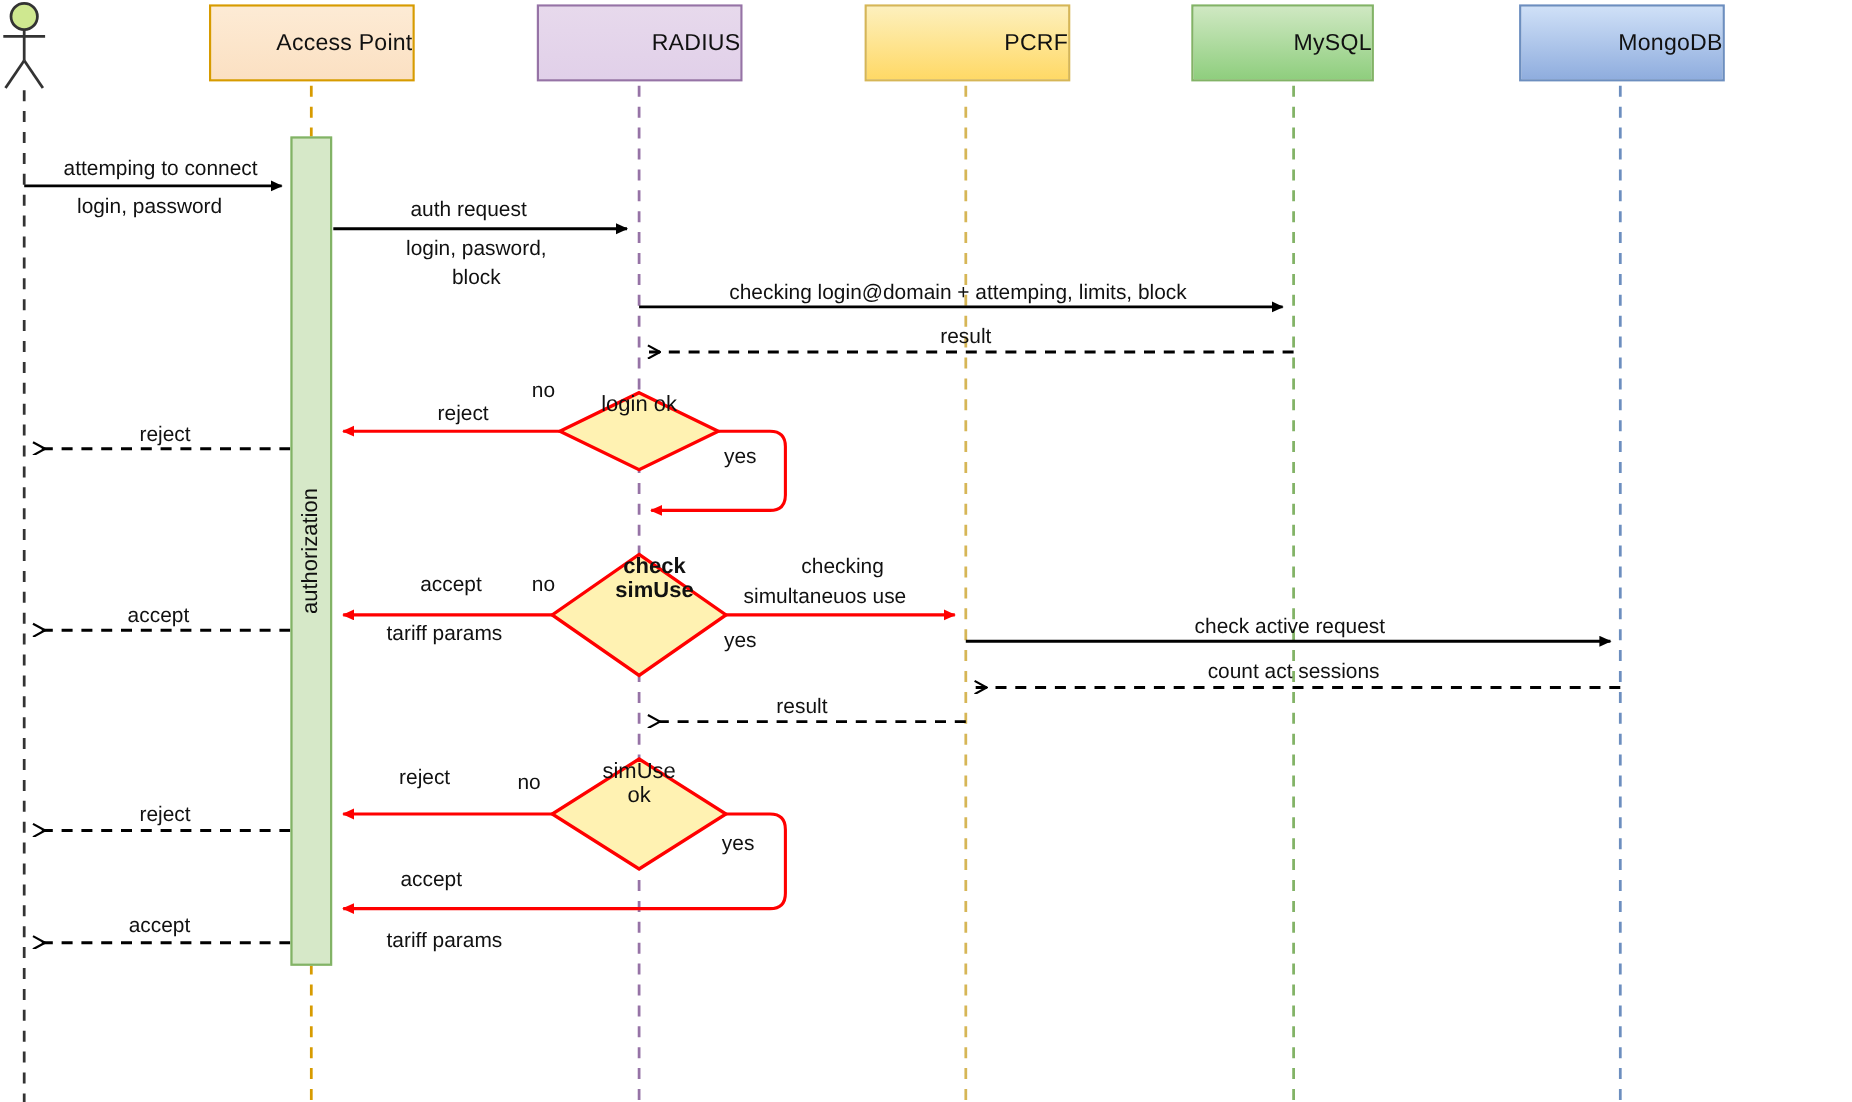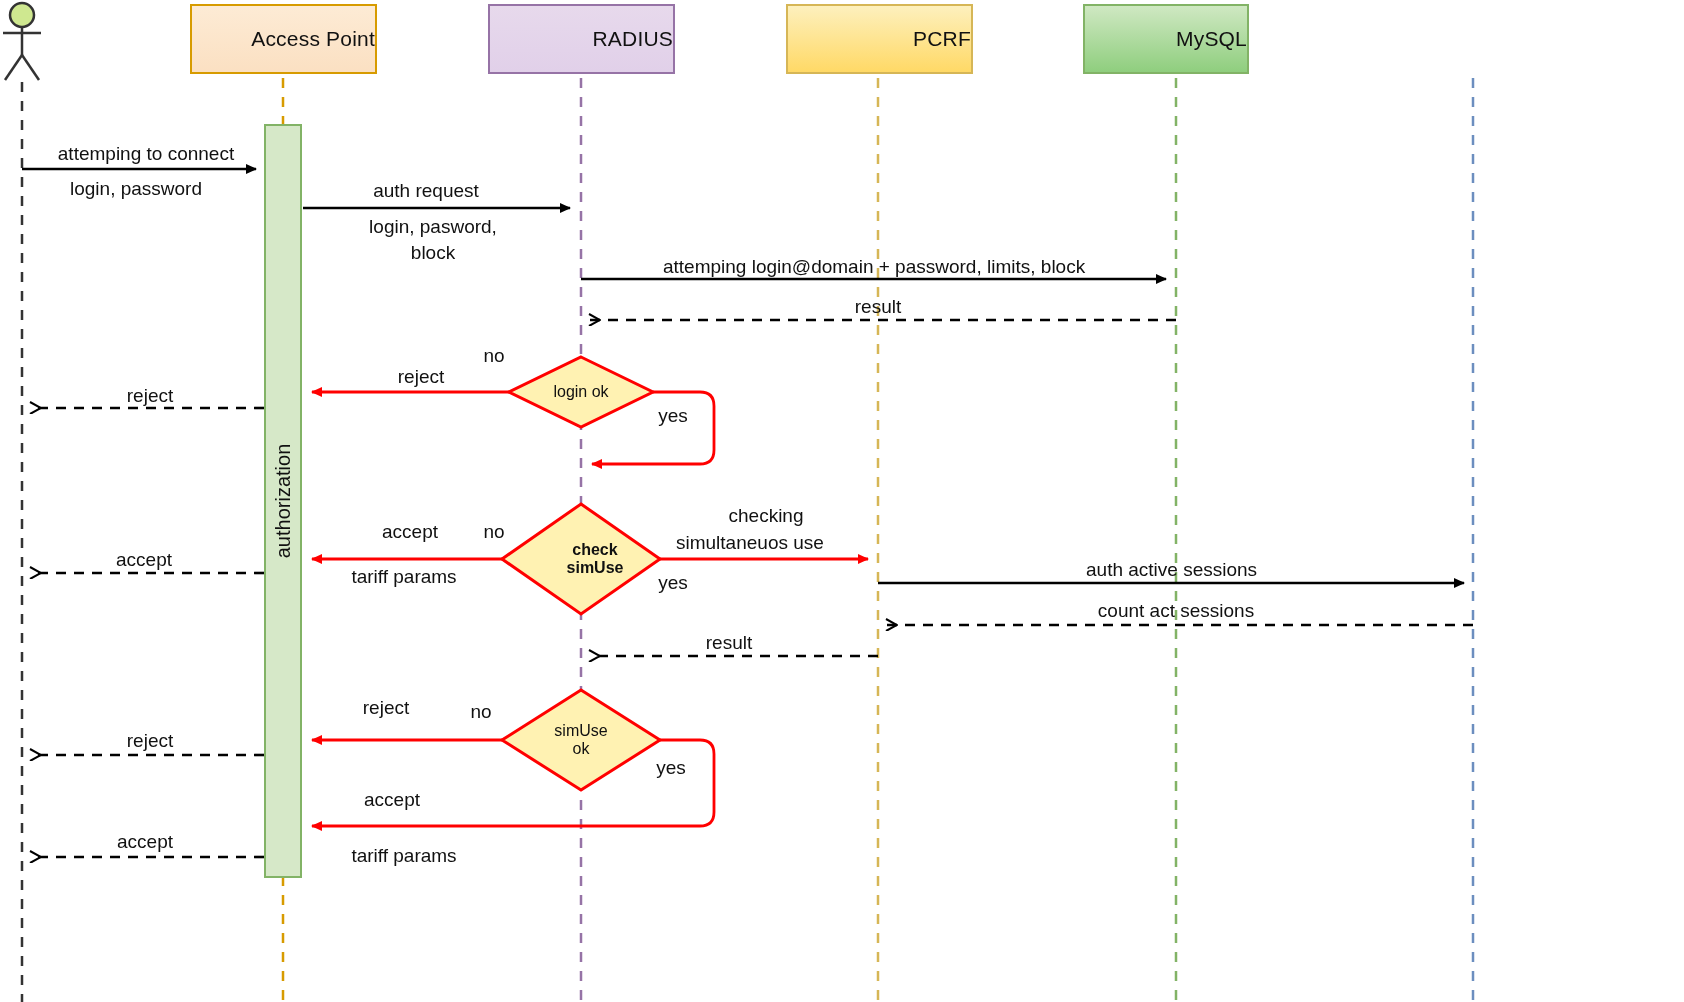--- a/index.html
+++ b/index.html
@@ -37,22 +37,22 @@
     white-space:nowrap;line-height:1.18;
   }
   .lbl.c{transform:translateX(-50%);text-align:center;}
   .lbl.clip{
     white-space:nowrap;overflow:hidden;
     text-overflow:clip;display:block;
   }
 
   .dmd{
     position:absolute;box-sizing:border-box;
-    display:flex;align-items:center;justify-content:center;
-    text-align:center;font-size:16px;color:#111;line-height:1.12;
+    display:flex;align-items:flex-start;justify-content:center;
+    text-align:center;font-size:20px;color:#111;line-height:1.12;
   }
   .dmd .inner{position:relative;z-index:2;}
 </style>
 </head>
 <body>
 
 <div id="canvas">
 
   <svg class="layer" viewBox="0 0 1684 1002">
     <defs>
@@ -131,20 +131,23 @@
   </div>
   <div class="hdr hdr-rad" style="left:488px;top:4px;width:187px;height:70px;">
     <span>RADIUS</span>
   </div>
   <div class="hdr hdr-pcrf" style="left:786px;top:4px;width:187px;height:70px;">
     <span>PCRF</span>
   </div>
   <div class="hdr hdr-mysql" style="left:1083px;top:4px;width:166px;height:70px;">
     <span>MySQL</span>
   </div>
+  <div class="hdr hdr-mongo" style="left:1381px;top:4px;width:187px;height:70px;">
+    <span>MongoDB</span>
+  </div>
 
   <div class="activation" style="left:264px;top:124px;width:38px;height:754px;">
     <span class="vlabel">authorization</span>
   </div>
 
   <div class="dmd" style="left:509px;top:357px;width:144px;height:70px;">
     <span class="inner">login ok</span>
   </div>
   <div class="dmd" style="left:516px;top:504px;width:158px;height:110px;font-weight:bold;">
     <span class="inner">
@@ -159,41 +162,41 @@
     </span>
   </div>
 
   <div class="lbl c" style="left:146px;top:143px;text-align:right;">attemping to connect</div>
   <div class="lbl c" style="left:136px;top:178px;">login, password</div>
 
   <div class="lbl c" style="left:426px;top:180px;">auth request</div>
   <div class="lbl c" style="left:433px;top:216px;">login, pasword,</div>
   <div class="lbl c" style="left:433px;top:242px;">block</div>
 
-  <div class="lbl clip" style="left:663px;top:256px;width:443px;">attemping login@domain + password, limits, block</div>
+  <div class="lbl clip" style="left:663px;top:256px;width:443px;">checking login@domain + attemping, limits, block</div>
 
   <div class="lbl c" style="left:878px;top:296px;">result</div>
 
   <div class="lbl c" style="left:421px;top:366px;">reject</div>
   <div class="lbl c" style="left:494px;top:345px;">no</div>
   <div class="lbl c" style="left:673px;top:405px;">yes</div>
 
   <div class="lbl c" style="left:150px;top:385px;">reject</div>
 
   <div class="lbl c" style="left:410px;top:521px;">accept</div>
   <div class="lbl c" style="left:404px;top:566px;">tariff params</div>
   <div class="lbl c" style="left:494px;top:521px;">no</div>
   <div class="lbl c" style="left:673px;top:572px;">yes</div>
 
   <div class="lbl c" style="left:144px;top:549px;">accept</div>
 
   <div class="lbl c" style="left:766px;top:505px;">checking</div>
   <div class="lbl clip" style="left:676px;top:532px;width:190px;">simultaneuos use</div>
 
-  <div class="lbl clip" style="left:1086px;top:559px;width:197px;">auth active sessions</div>
+  <div class="lbl clip" style="left:1086px;top:559px;width:197px;">check active request</div>
   <div class="lbl c" style="left:1176px;top:600px;">count act sessions</div>
   <div class="lbl c" style="left:729px;top:632px;">result</div>
 
   <div class="lbl c" style="left:386px;top:697px;">reject</div>
   <div class="lbl c" style="left:481px;top:701px;">no</div>
   <div class="lbl c" style="left:671px;top:757px;">yes</div>
 
   <div class="lbl c" style="left:150px;top:730px;">reject</div>
 
   <div class="lbl c" style="left:392px;top:789px;">accept</div>

